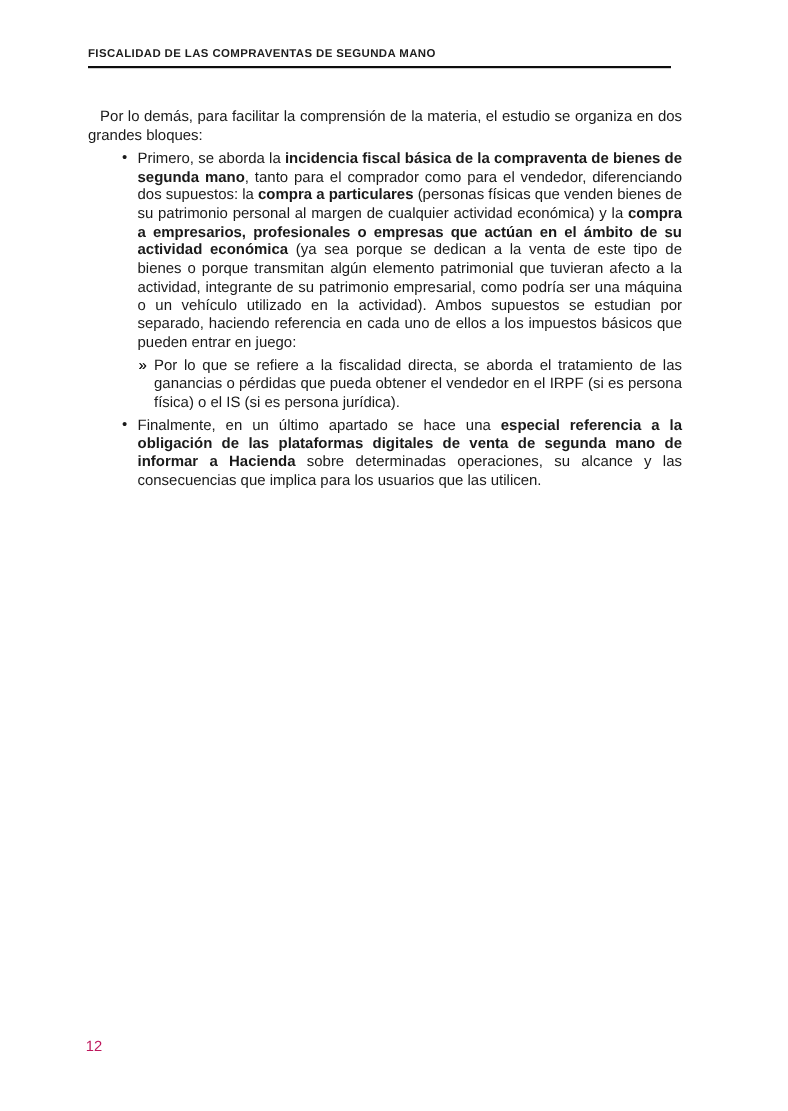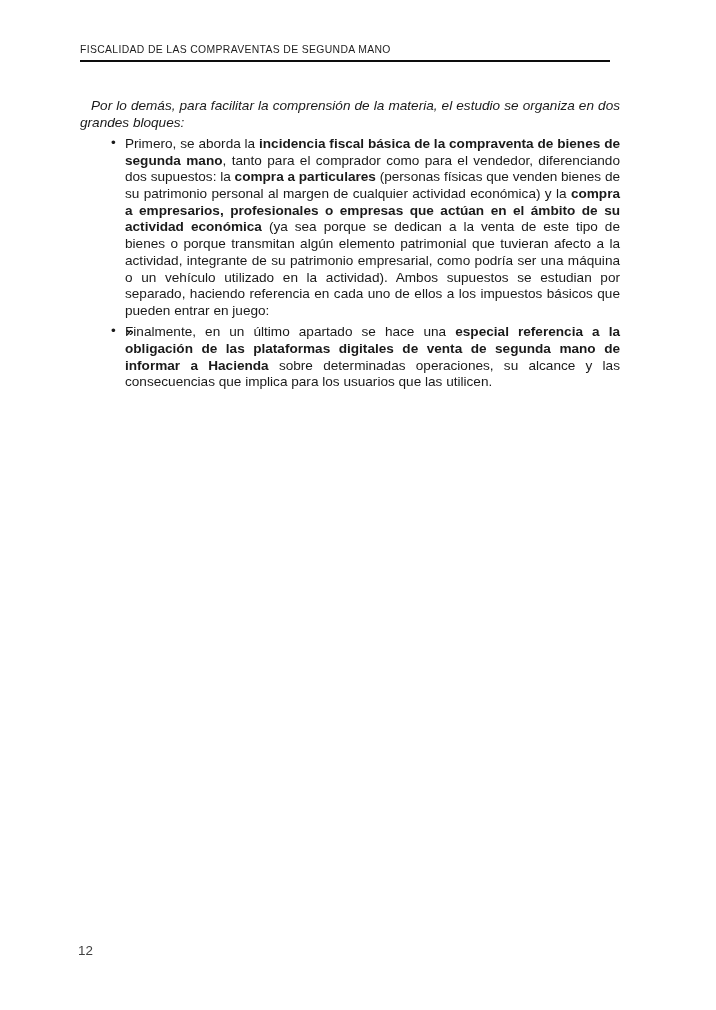--- a/index.html
+++ b/index.html
@@ -20,20 +20,21 @@
     position: absolute;
     left: 80px;
     top: 44px;
     width: 530px;
   }
   .running-header .title {
     font-size: 10.4px;
     letter-spacing: 0.35px;
     color: #1d1d1d;
     white-space: nowrap;
+    font-weight: bold;
   }
   .running-header .rule {
     margin-top: 5px;
     height: 2px;
     background: #0d0d0d;
     width: 530px;
   }
   .body-text {
     position: absolute;
     left: 80px;
@@ -41,21 +42,20 @@
     width: 540px;
     font-size: 13.6px;
     line-height: 16.7px;
     text-align: justify;
     hyphens: auto;
     -webkit-hyphens: auto;
   }
   .body-text p.intro {
     margin: 0;
     text-indent: 11px;
-    font-style: italic;
   }
   .doc-list {
     margin-top: 3px;
   }
   .list-item {
     position: relative;
     margin-top: 4.5px;
     text-align: justify;
   }
   .list-item.level-1 { padding-left: 45px; }
@@ -70,38 +70,38 @@
     left: 46px;
     top: 0;
   }
   .marker { color: #1a1a1a; }
   b { font-weight: bold; }
   .page-number {
     position: absolute;
     left: 78px;
     top: 943px;
     font-size: 13.4px;
-    color: #404040;
+    color: #be185d;
   }
 </style>
 </head>
 <body>
 
 <div class="page">
 
   <div class="running-header">
     <div class="title">FISCALIDAD DE LAS COMPRAVENTAS DE SEGUNDA MANO</div>
     <div class="rule"></div>
   </div>
 
   <div class="body-text">
     <p class="intro">Por lo demás, para facilitar la comprensión de la materia, el estudio se organiza en dos grandes bloques:</p>
     <div class="doc-list">
         <div class="list-item level-1"><span class="marker">•</span><span class="item-text"><span>Primero, se aborda la </span><b>incidencia fiscal básica de la compraventa de bienes de segunda mano</b><span>, tanto para el comprador como para el vendedor, diferenciando dos supuestos: la </span><b>compra a particulares</b><span> (personas físicas que venden bienes de su patrimonio personal al margen de cualquier actividad económica) y la </span><b>compra a empresarios, profesionales o empresas que actúan en el ámbito de su actividad económica</b><span> (ya sea porque se dedican a la venta de este tipo de bienes o porque transmitan algún elemento patrimonial que tuvieran afecto a la actividad, integrante de su patrimonio empresarial, como podría ser una máquina o un vehículo utilizado en la actividad). Ambos supuestos se estudian por separado, haciendo referencia en cada uno de ellos a los impuestos básicos que pueden entrar en juego:</span></span></div>
         <div class="list-item level-2"><span class="marker">»</span></div>
-        <div class="list-item level-2"><span class="marker">»</span></div>
+        <div class="list-item level-2"><span class="marker">»</span><span class="item-text"><span>Por lo que se refiere a la fiscalidad directa, se aborda el tratamiento de las ganancias o pérdidas que pueda obtener el vendedor en el IRPF (si es persona física) o el IS (si es persona jurídica).</span></span></div>
         <div class="list-item level-1"><span class="marker">•</span><span class="item-text"><span>Finalmente, en un último apartado se hace una </span><b>especial referencia a la obligación de las plataformas digitales de venta de segunda mano de informar a Hacienda</b><span> sobre determinadas operaciones, su alcance y las consecuencias que implica para los usuarios que las utilicen.</span></span></div>
       </div>
   </div>
 
   <div class="page-number">12</div>
 
 </div>
 
 </body></html>

